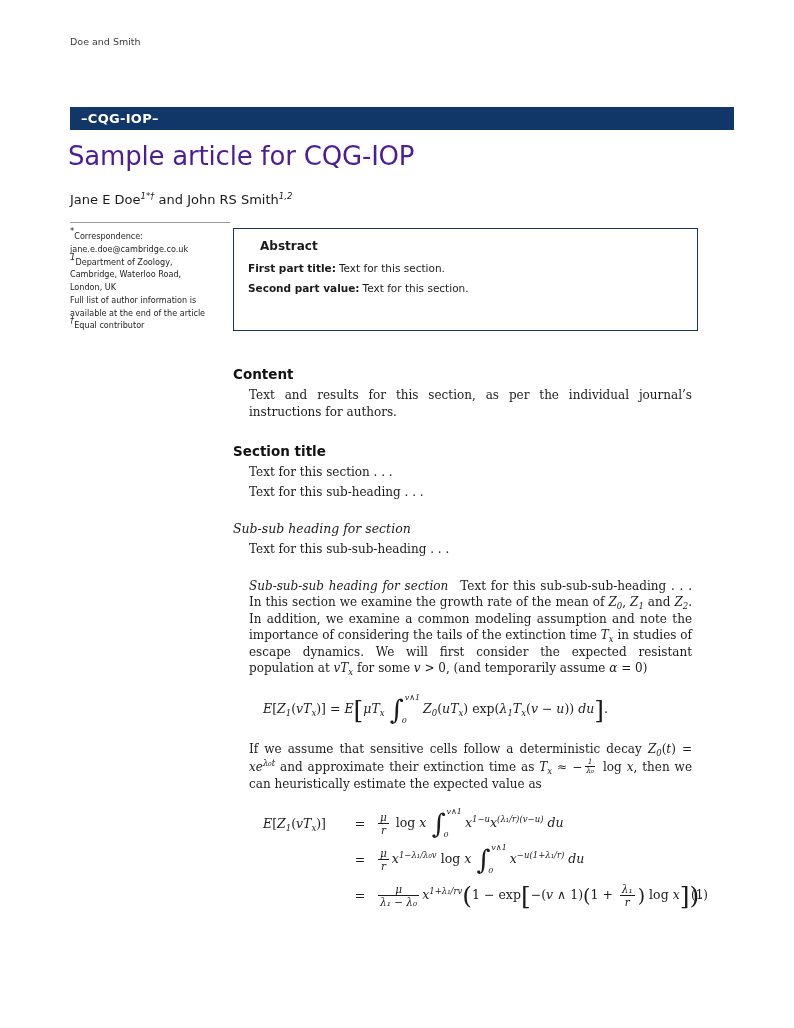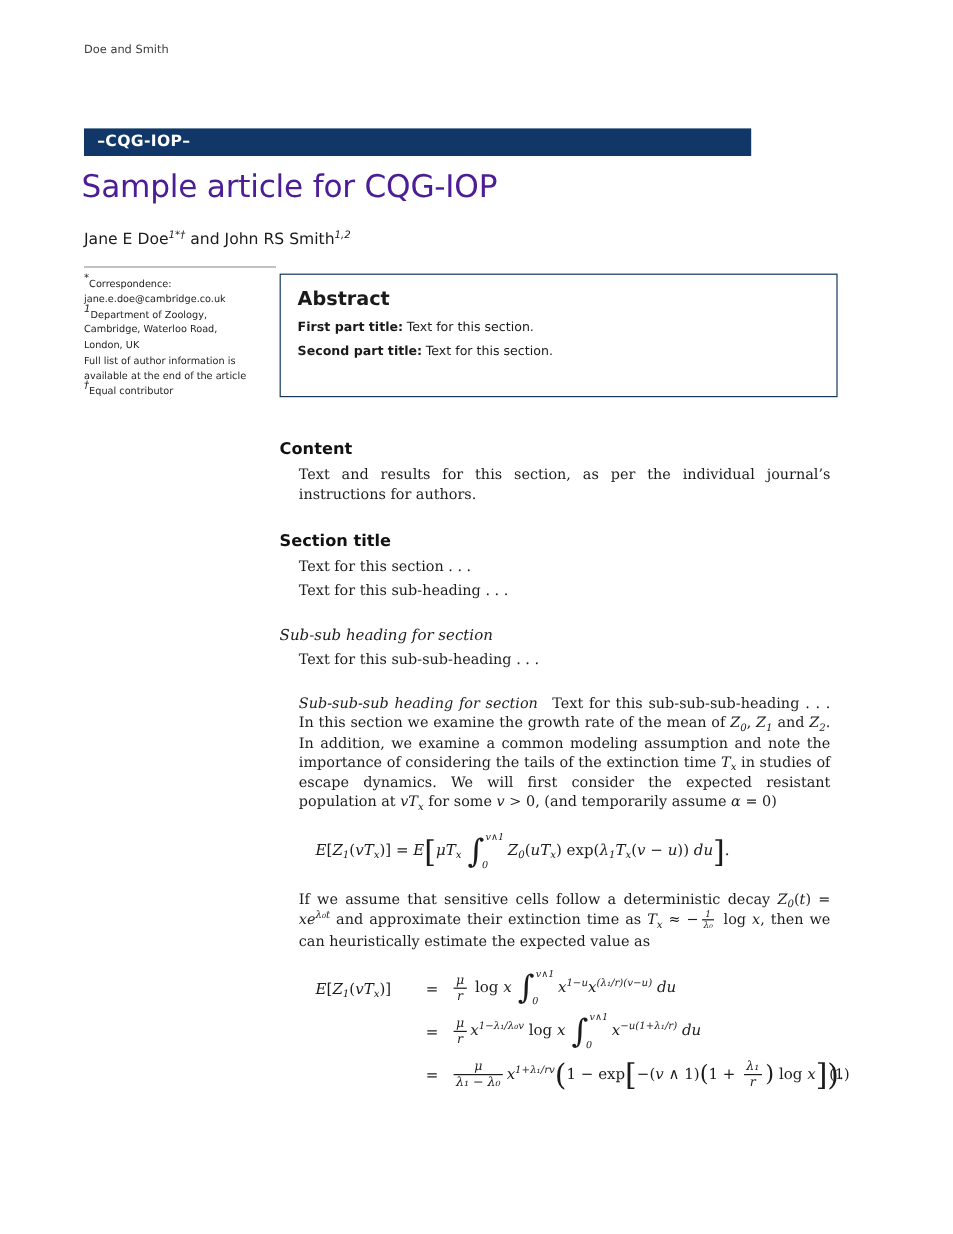--- a/index.html
+++ b/index.html
@@ -2,40 +2,40 @@
 <html><head>
 <meta charset="utf-8">
 <style>
   html,body{margin:0;padding:0;background:#ffffff;}
   .page{position:relative;width:794px;height:1028px;background:#fff;overflow:hidden;
         font-family:"DejaVu Serif",serif;color:#1b1b1b;}
 
   .running-head{position:absolute;left:70px;top:36px;
         font:9.5px "DejaVu Sans",sans-serif;color:#3c3c3c;}
 
-  .banner{position:absolute;left:70px;top:107px;width:556px;height:23px;
+  .banner{position:absolute;left:70px;top:107px;width:664px;height:23px;
         background:#113768;box-sizing:border-box;padding-left:11px;}
   .banner span{font:bold 13px/23px "DejaVu Sans",sans-serif;color:#ffffff;letter-spacing:.3px;}
 
   .title{position:absolute;left:68px;top:141px;margin:0;
         font:400 26px "DejaVu Sans",sans-serif;color:#4c1d95;letter-spacing:-.2px;}
 
   .authors{position:absolute;left:70px;top:192px;font:13px "DejaVu Sans",sans-serif;color:#1a1a1a;}
   .authors sup{font-size:8px;font-style:normal;line-height:0;vertical-align:4px;}
 
   .sidebar{position:absolute;left:70px;top:222px;width:160px;
         border-top:1px solid #9a9a9a;padding-top:7px;
         font:8.1px/1.58 "DejaVu Sans",sans-serif;color:#222;}
   .sline{white-space:nowrap;}
   .sline sup{font-size:6.3px;font-style:normal;line-height:0;vertical-align:2.5px;}
 
   .abstract{position:absolute;left:233px;top:228px;width:465px;height:103px;
         border:1.5px solid #16365f;box-sizing:border-box;padding:10px 14px 0;
         font-family:"DejaVu Sans",sans-serif;color:#1a1a1a;}
-  .ab-h{font-weight:bold;font-size:16px;margin:0 0 9px;}
+  .ab-h{font-weight:bold;font-size:12px;margin:0 12px 9px;}
   .ab-row{font-size:10.5px;margin:0 0 8px;}
   .ab-label{font-weight:bold;margin-right:3px;text-align:right;}
 
   .body-col{position:absolute;left:233px;top:366px;width:475px;}
   .body-col h2{font:bold 13.5px "DejaVu Sans",sans-serif;color:#111;margin:23px 0 5px;}
   .body-col h2.first{margin-top:0;}
   .body-col h3{font:normal 12.5px "DejaVu Sans",sans-serif;color:#161616;margin:21px 0 5px;}
   .body-col h4{font:italic 12.5px "DejaVu Serif",serif;font-weight:normal;color:#1b1b1b;margin:21px 0 5px;}
   .body-col p{font:12px/1.38 "DejaVu Serif",serif;text-align:justify;margin:3px 16px 0;}
   .body-col p.jp{margin-top:20px;}
@@ -93,21 +93,21 @@
     <div class="sline"><span class="mt">available at the end of the article</span></div>
     <div class="sline"><sup class="mp">†</sup><span class="mt">Equal contributor</span></div>
   </aside>
 
   <section class="abstract">
     <div class="ab-h">Abstract</div>
     <div class="ab-row">
       <span class="ab-label">First part title:</span><span class="ab-text">Text for this section.</span>
     </div>
     <div class="ab-row">
-      <span class="ab-label">Second part title:</span><span class="ab-text">Text for this section.</span>
+      <span class="ab-label">Second part value:</span><span class="ab-text">Text for this section.</span>
     </div>
   </section>
 
   <main class="body-col">
     <h2 class="first">Content</h2>
     <p>Text and results for this section, as per the individual journal’s instructions for authors.</p>
 
     <h2>Section title</h2>
     <p>Text for this section . . .</p>
 

